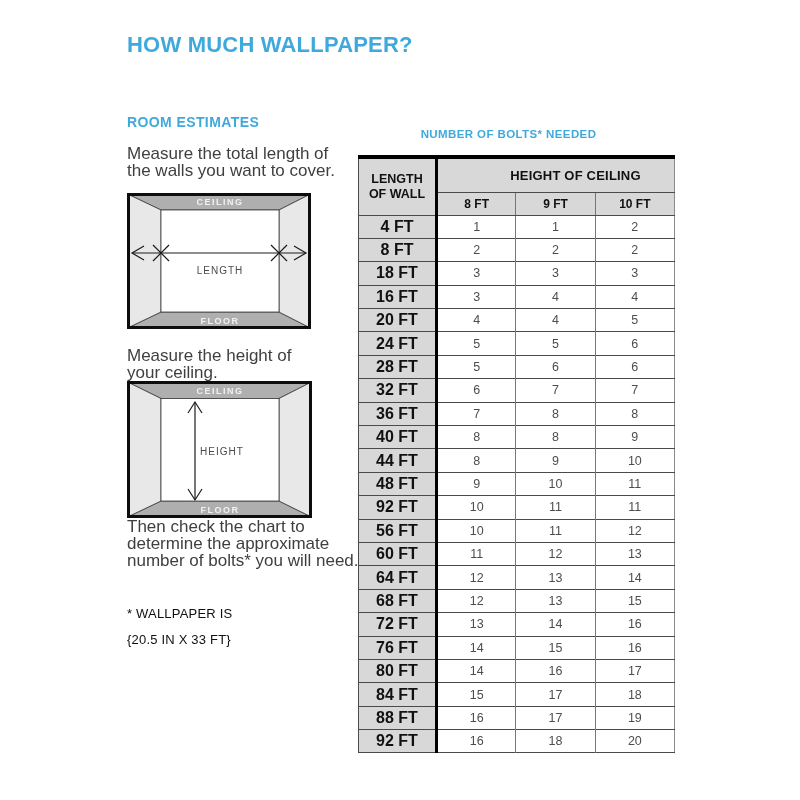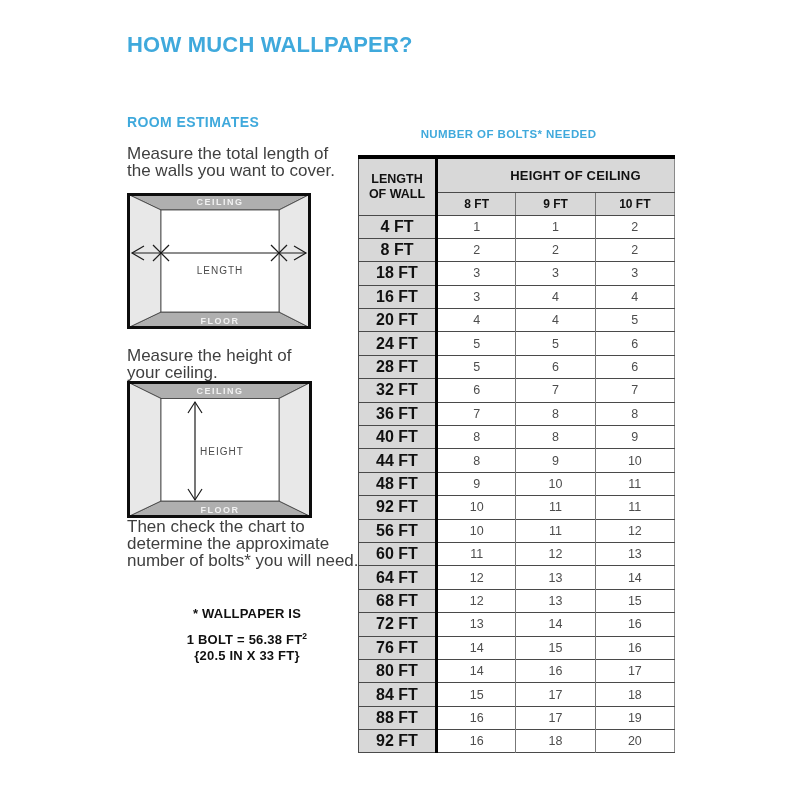--- a/index.html
+++ b/index.html
@@ -41,22 +41,22 @@
   .svg-label-light {
     font-family: "Liberation Sans", sans-serif;
     font-size: 9px; letter-spacing: 1.5px; fill: #f1f1f1; font-weight: bold;
   }
   .svg-label-dark {
     font-family: "Liberation Sans", sans-serif;
     font-size: 10px; letter-spacing: 1px; fill: #4a4a4a;
   }
 
   .note-bold {
-    font-weight: bold; font-size: 13px; color: #101010;
-    line-height: 16px; letter-spacing: 0.2px; text-align: center;
+    font-weight: normal; font-size: 13px; color: #101010;
+    line-height: 16px; letter-spacing: 0.2px;
   }
   .note-packaged { margin-top: 37px; }
   .note-packaged .indent { padding-left: 9px; }
   .note-boltsize { margin-top: 10px; }
   .note-boltsize sup { font-size: 8.5px; vertical-align: super; line-height: 0; }
 
   .table-heading {
     text-align: center; font-size: 11.5px; font-weight: bold;
     color: #3FA9DC; letter-spacing: 0.4px; line-height: 13px;
     margin-bottom: 14px;
@@ -158,21 +158,20 @@
 
     <p class="step-text step-3">Then check the chart to
 determine the approximate
 number of bolts* you will need.</p>
 
     <div class="note-bold note-packaged">
       <div>* WALLPAPER IS</div>
     </div>
 
     <div class="note-bold note-boltsize">
-      <div><span>1 BOLT = 56.38 FT</span><sup>2</sup></div>
       <div>{20.5 IN X 33 FT}</div>
     </div>
   </div>
 
   <div class="right-col">
     <h2 class="table-heading">NUMBER OF BOLTS* NEEDED</h2>
 
     <table class="bolts-table">
       <thead>
         <tr>

